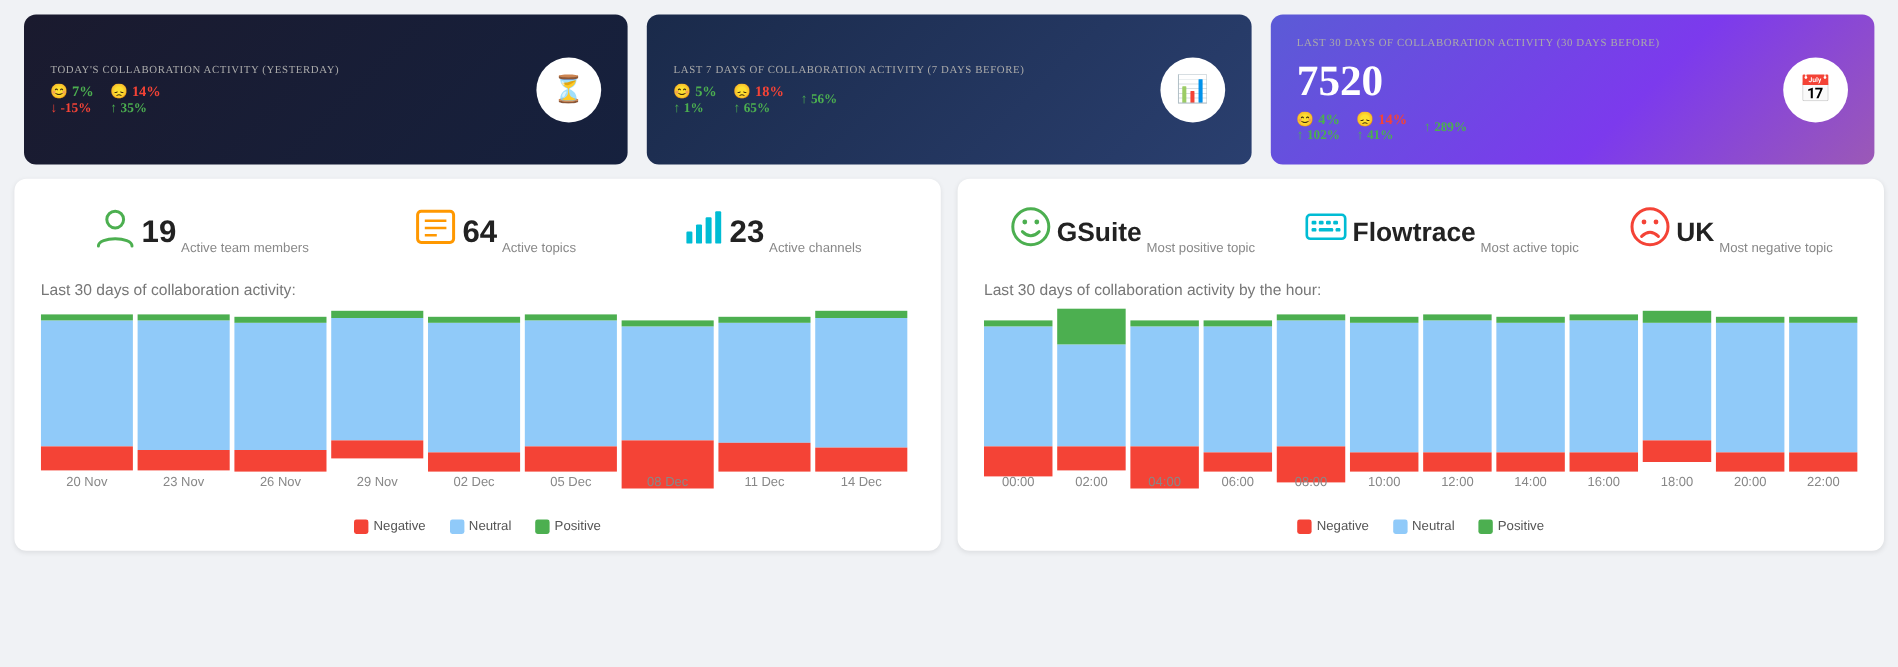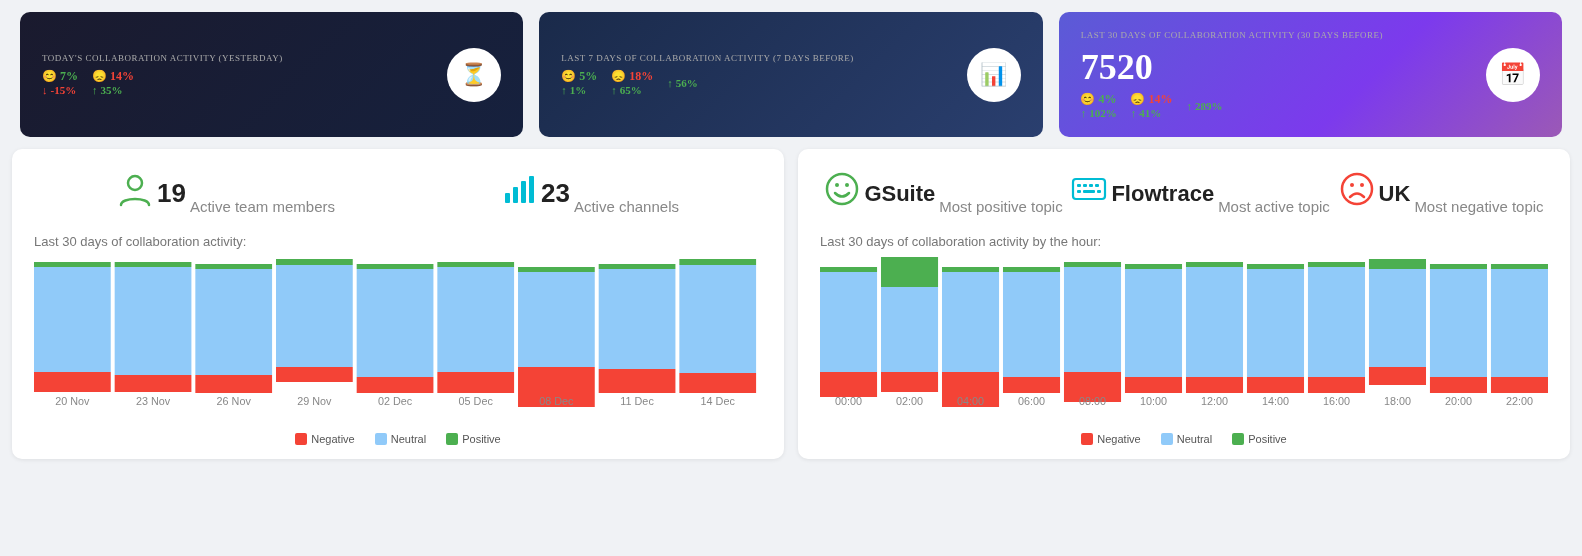--- a/index.html
+++ b/index.html
@@ -108,21 +108,21 @@
       margin-bottom: 2px;
     }
 
     .metric-number {
       font-size: 26px;
       font-weight: 700;
       color: #222;
     }
 
     .metric-label {
-      font-size: 15px;
+      font-size: 11px;
       color: #888;
       margin-top: 26px;
     }
 
     .metric-text {
       font-size: 22px;
       font-weight: 700;
       color: #222;
     }
 
@@ -286,20 +286,32 @@
         <div class="metric-icon icon-green">
           <svg width="36" height="36" viewBox="0 0 36 36">
             <circle cx="18" cy="12" r="7" fill="none" stroke="#4caf50" stroke-width="2.5"></circle>
             <path d="M4 34c0-8 28-8 28 0" fill="none" stroke="#4caf50" stroke-width="2.5" stroke-linecap="round"></path>
           </svg>
         </div>
         <div class="metric-number">19</div>
         <div class="metric-label">Active team members</div>
       </div>
 
+      <div class="metric-item">
+        <div class="metric-icon" style="color:#ff9800;">
+          <svg width="36" height="36" viewBox="0 0 36 36">
+            <rect x="3" y="5" width="30" height="26" rx="3" fill="none" stroke="#ff9800" stroke-width="2.5"></rect>
+            <line x1="9" y1="13" x2="27" y2="13" stroke="#ff9800" stroke-width="2"></line>
+            <line x1="9" y1="19" x2="27" y2="19" stroke="#ff9800" stroke-width="2"></line>
+            <line x1="9" y1="25" x2="19" y2="25" stroke="#ff9800" stroke-width="2"></line>
+          </svg>
+        </div>
+        <div class="metric-number">64</div>
+        <div class="metric-label">Active topics</div>
+      </div>
 
       <div class="metric-item">
         <div class="metric-icon" style="color:#00bcd4;">
           <svg width="36" height="36" viewBox="0 0 36 36">
             <rect x="4" y="22" width="5" height="10" rx="1" fill="#00bcd4"></rect>
             <rect x="12" y="16" width="5" height="16" rx="1" fill="#00bcd4"></rect>
             <rect x="20" y="10" width="5" height="22" rx="1" fill="#00bcd4"></rect>
             <rect x="28" y="5" width="5" height="27" rx="1" fill="#00bcd4"></rect>
           </svg>
         </div>

